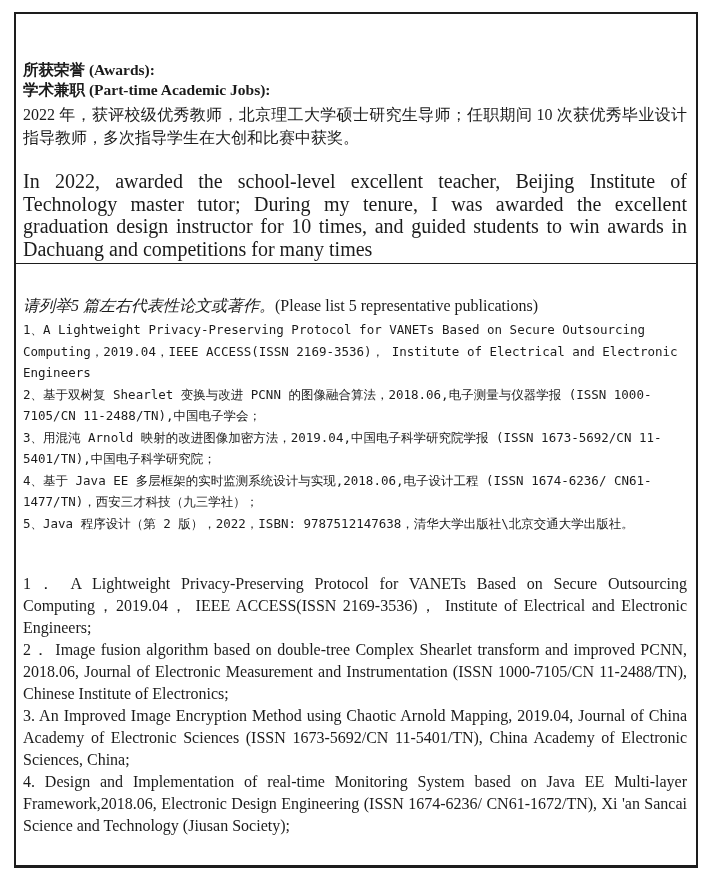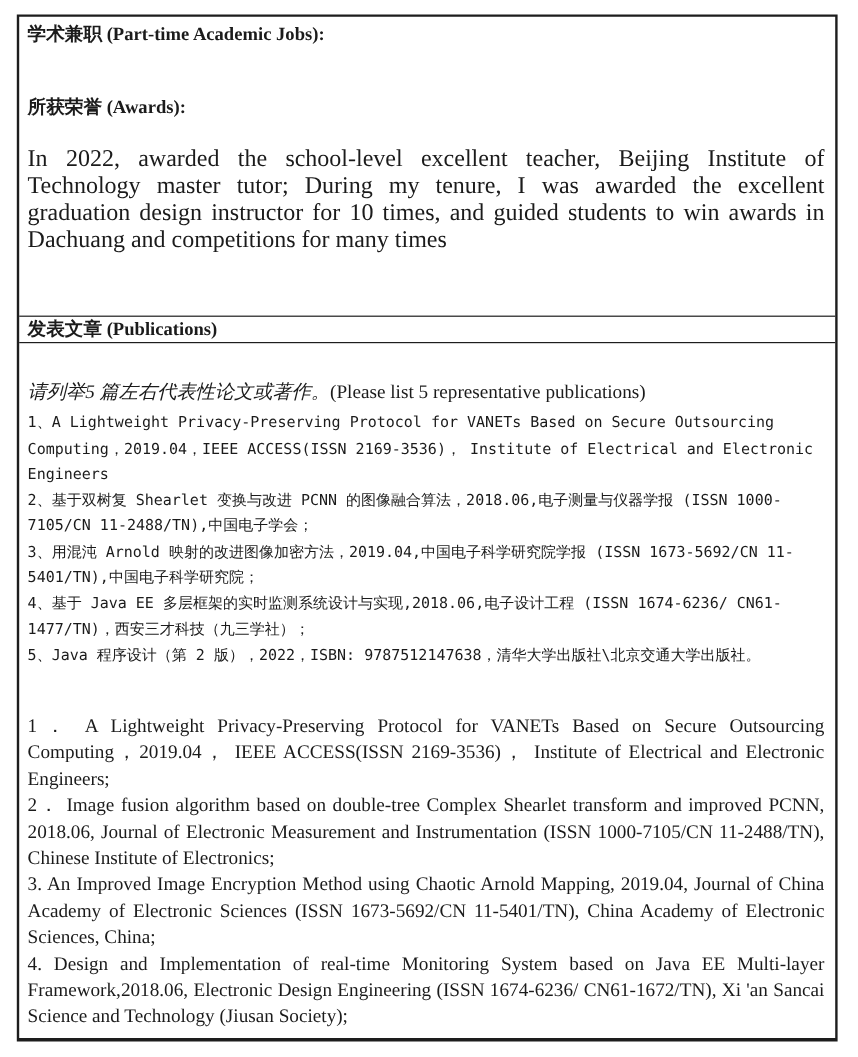--- a/index.html
+++ b/index.html
@@ -76,31 +76,29 @@
     text-align: justify;
   }
 </style>
 </head>
 <body>
 
 <div class="sheet">
   <div class="doc-table">
 
     <div class="cell cell-top">
+      <div class="hdr awards-hdr"><span>所获荣誉</span><span> (Awards):</span></div>
+
       <div class="hdr"><span>学术兼职</span><span> (Part-time Academic Jobs):</span></div>
 
-      <div class="hdr awards-hdr"><span>所获荣誉</span><span> (Awards):</span></div>
-
+      <p class="cn-body">2022 年，获评校级优秀教师，北京理工大学硕士研究生导师；任职期间 10 次获优秀毕业设计指导教师，多次指导学生在大创和比赛中获奖。</p>
 
       <p class="en-body">In 2022, awarded the school-level excellent teacher, Beijing Institute of Technology master tutor; During my tenure, I was awarded the excellent graduation design instructor for 10 times, and guided students to win awards in Dachuang and competitions for many times</p>
     </div>
 
-    <div class="cell cell-pubhdr">
-      <div class="hdr"><span>发表文章</span><span> (Publications)</span></div>
-    </div>
 
     <div class="cell cell-pubs">
       <p class="prompt"><span class="prompt-zh">请列举5 篇左右代表性论文或著作。</span><span class="prompt-en">(Please list 5 representative publications)</span></p>
 
       <div>
         <p class="cn-pub">1、A Lightweight Privacy-Preserving Protocol for VANETs Based on Secure Outsourcing Computing，2019.04，IEEE ACCESS(ISSN 2169-3536)， Institute of Electrical and Electronic Engineers</p>
         <p class="cn-pub">2、基于双树复 Shearlet 变换与改进 PCNN 的图像融合算法，2018.06,电子测量与仪器学报 (ISSN 1000-7105/CN 11-2488/TN),中国电子学会；</p>
         <p class="cn-pub">3、用混沌 Arnold 映射的改进图像加密方法，2019.04,中国电子科学研究院学报 (ISSN 1673-5692/CN 11-5401/TN),中国电子科学研究院；</p>
         <p class="cn-pub">4、基于 Java EE 多层框架的实时监测系统设计与实现,2018.06,电子设计工程 (ISSN 1674-6236/ CN61-1477/TN)，西安三才科技（九三学社）；</p>
         <p class="cn-pub">5、Java 程序设计（第 2 版），2022，ISBN: 9787512147638，清华大学出版社\北京交通大学出版社。</p>

